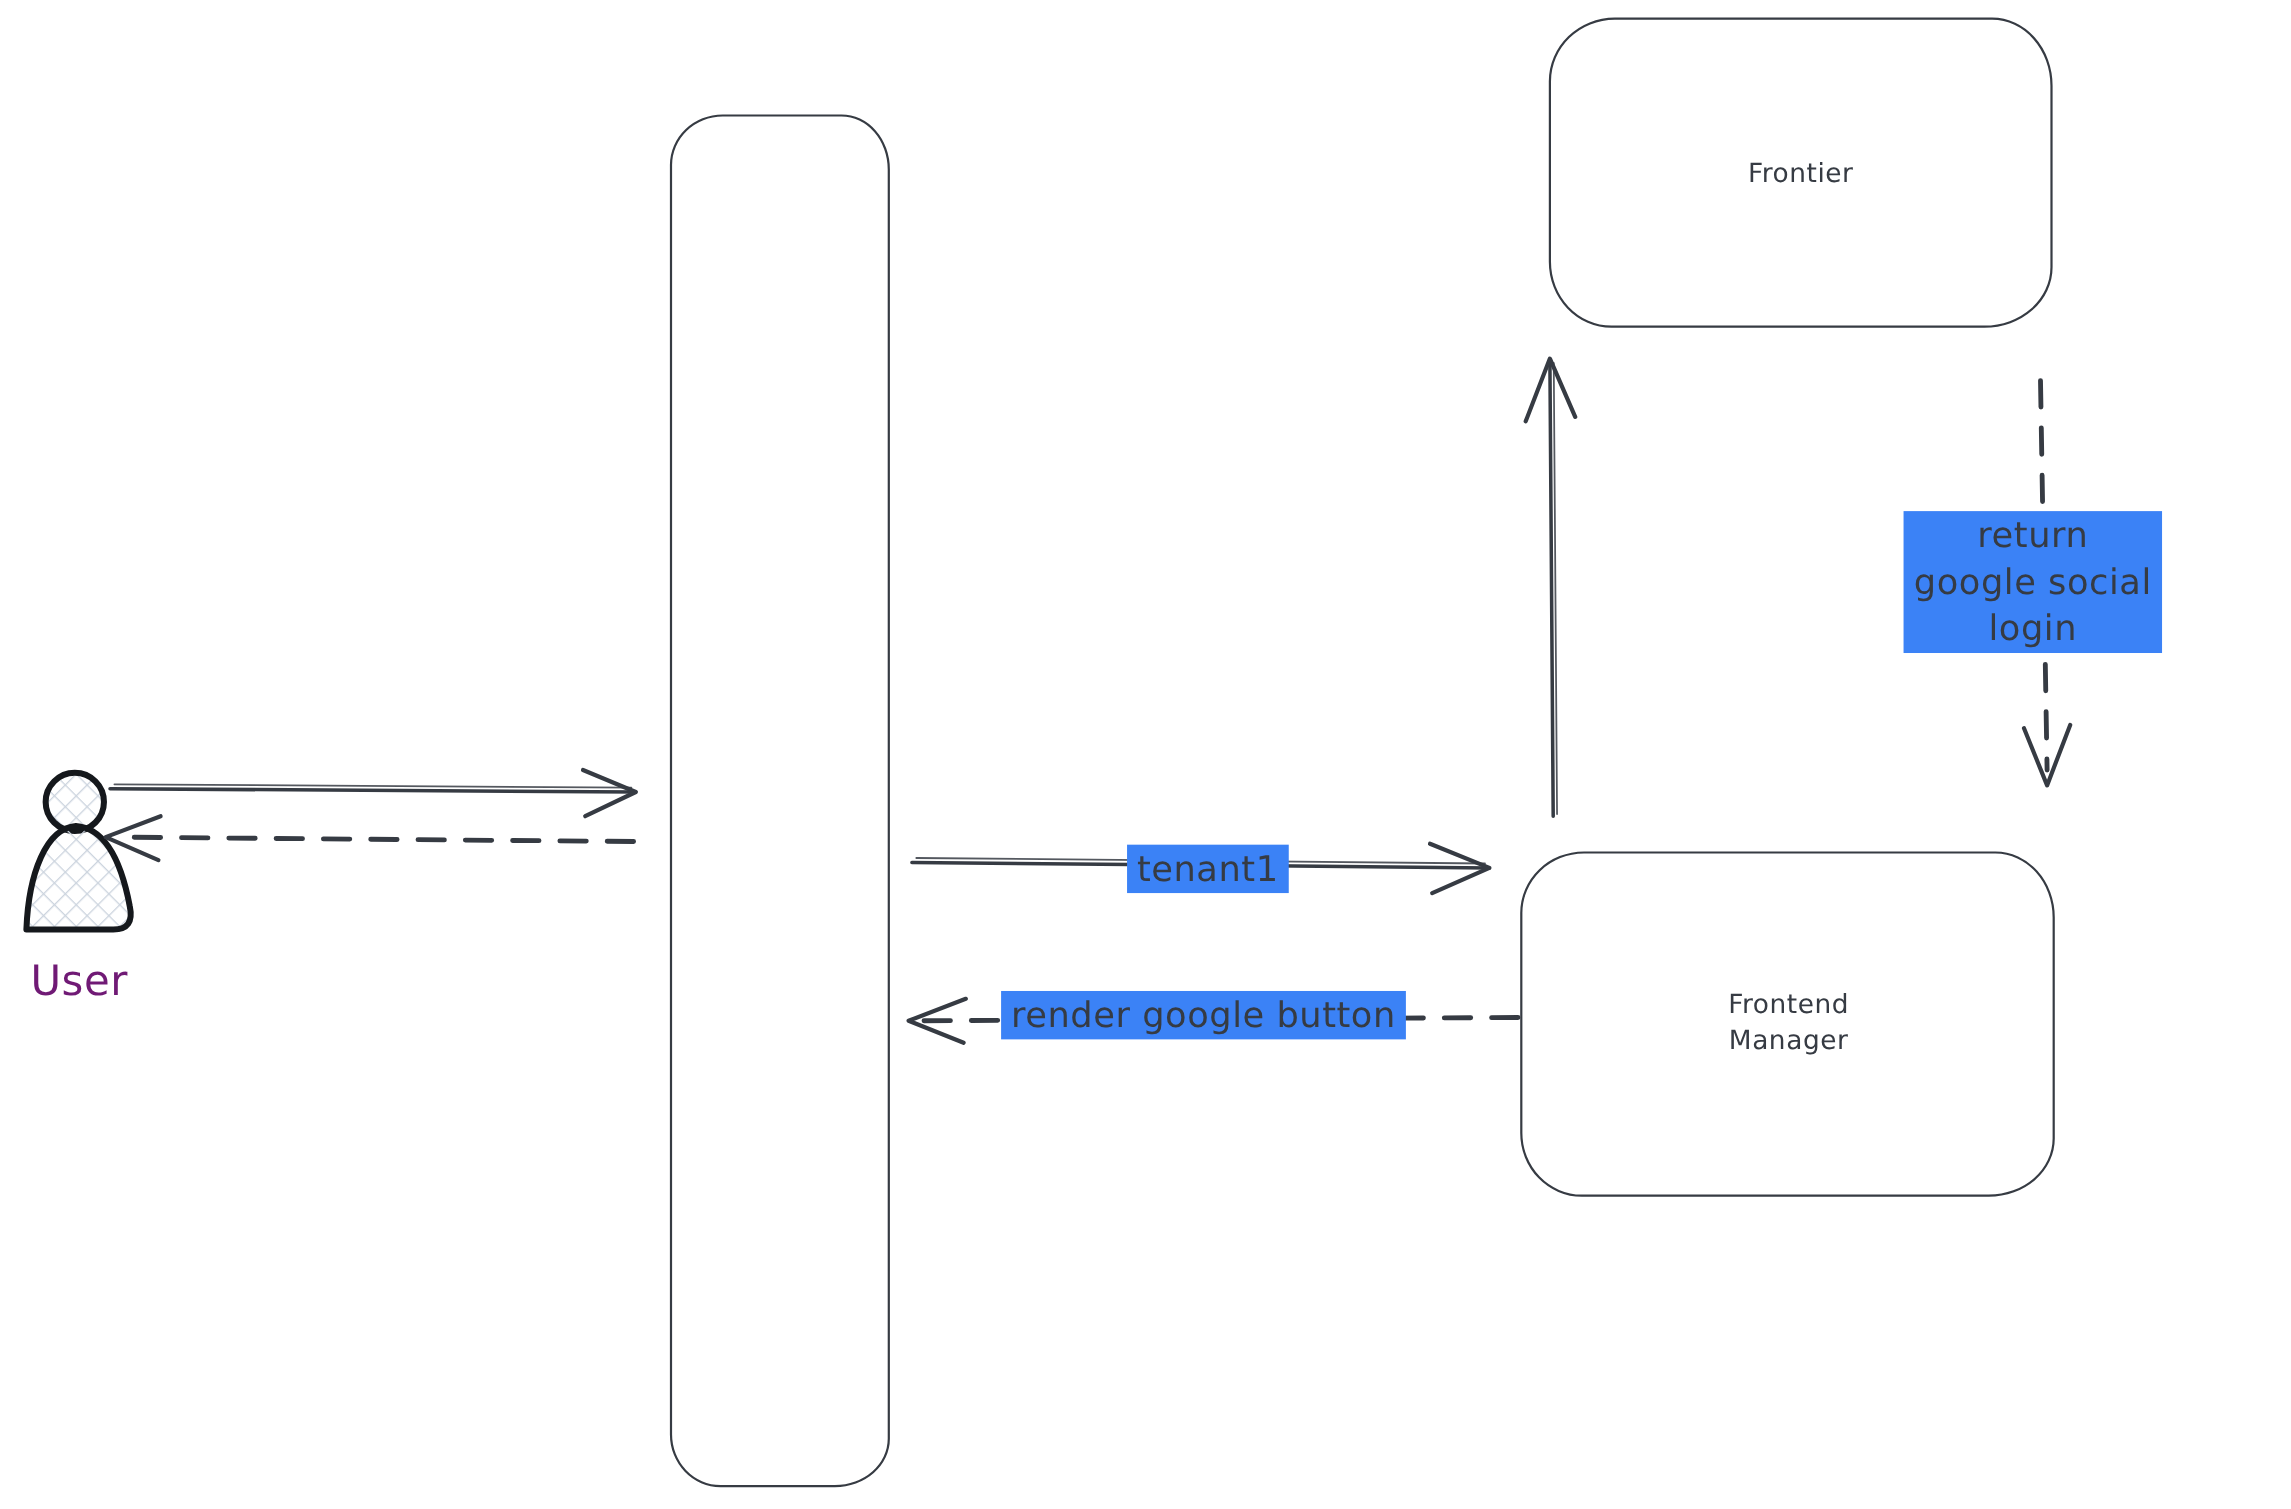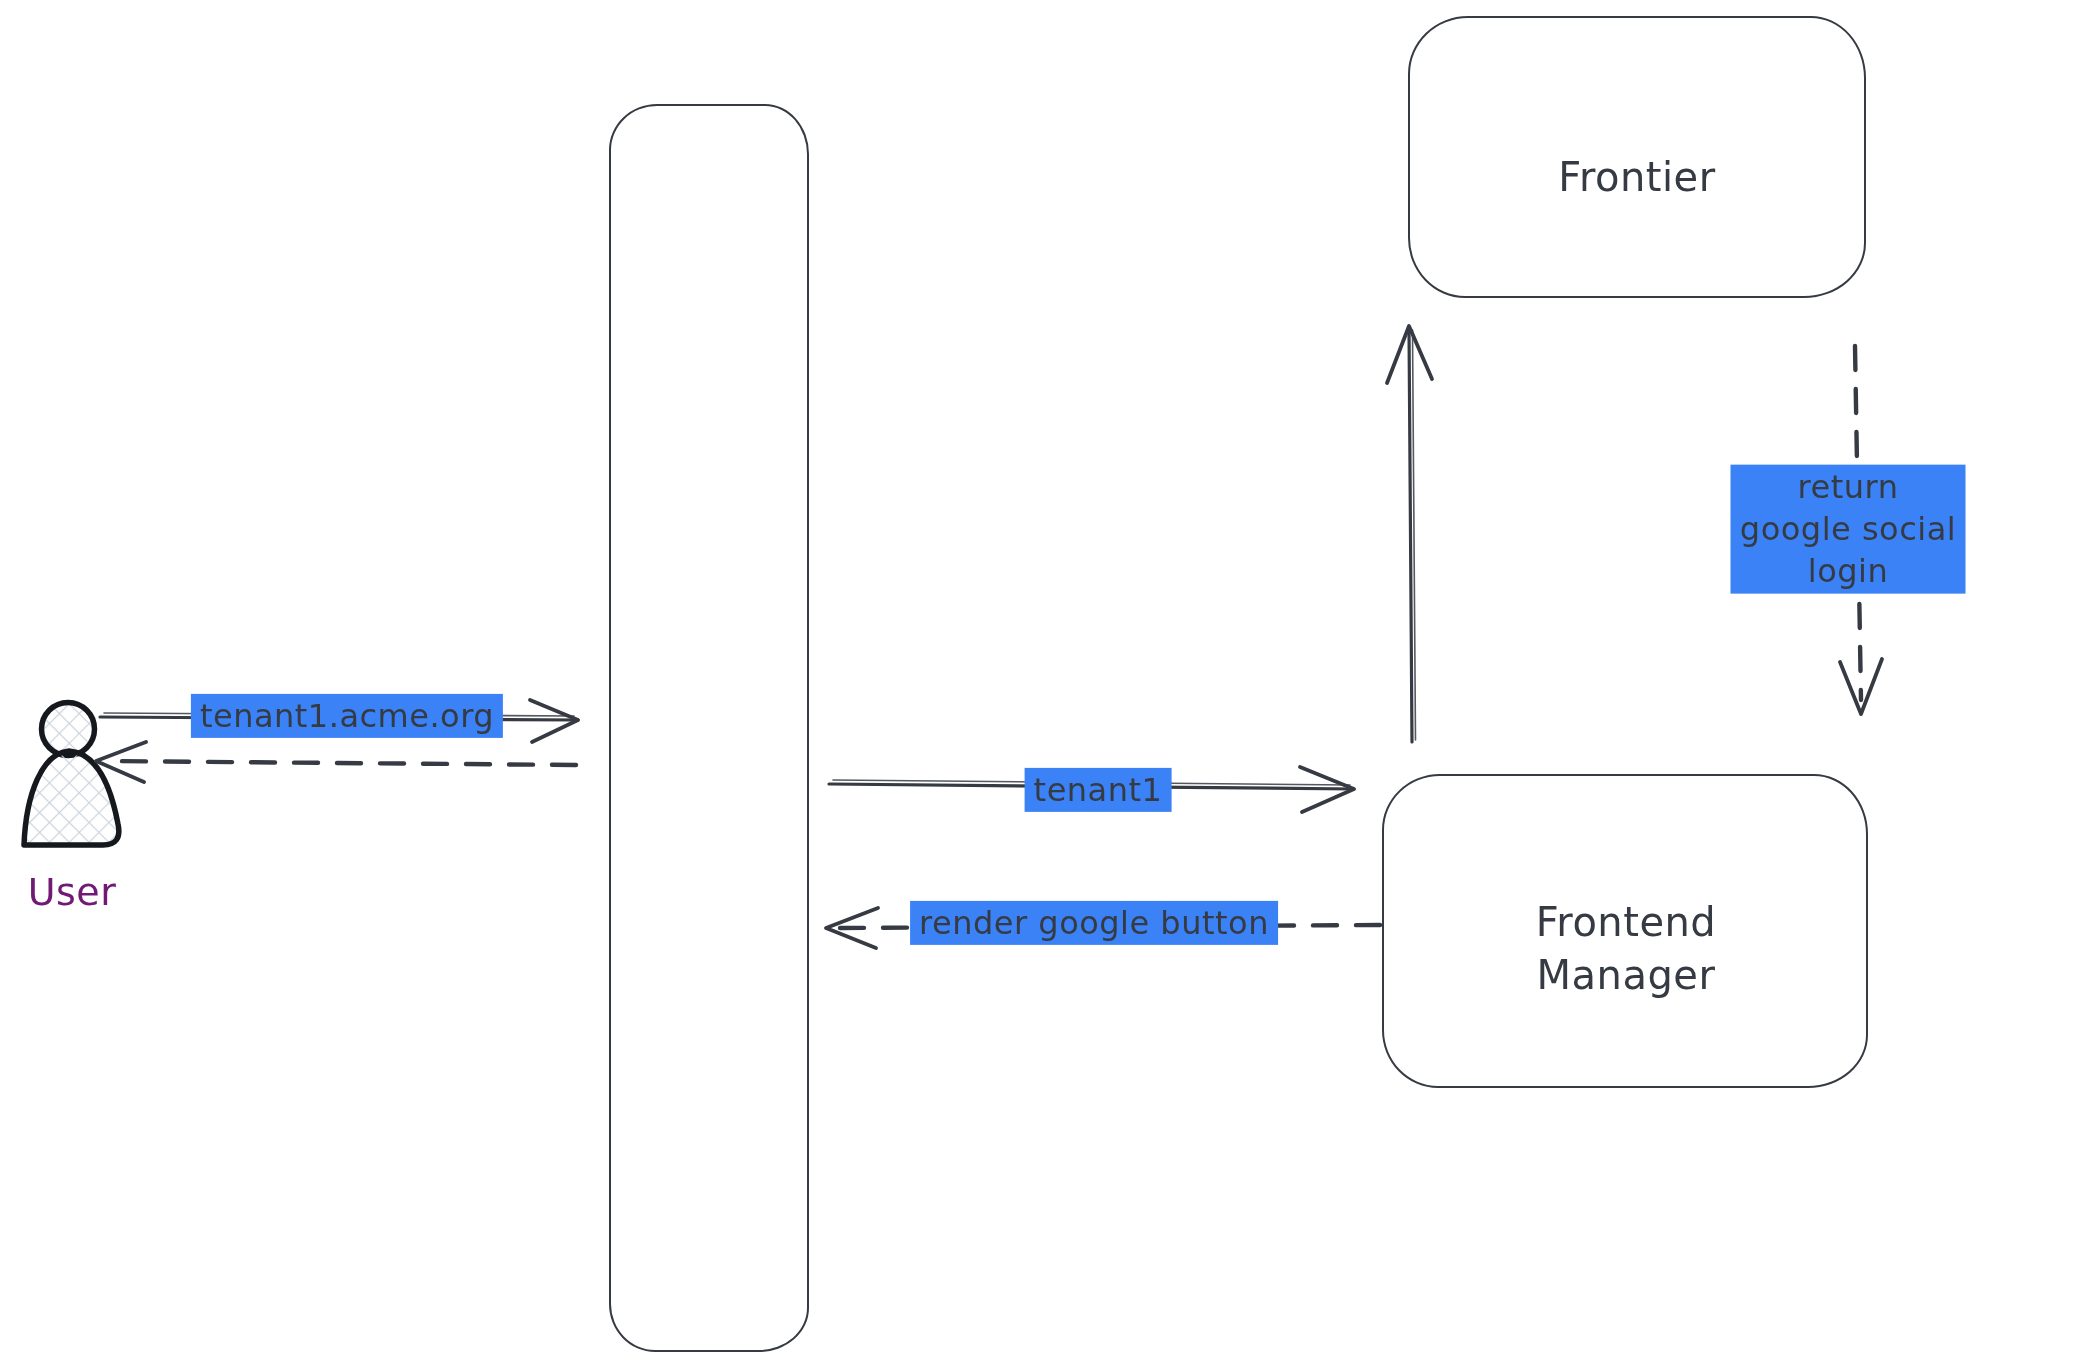--- a/index.html
+++ b/index.html
@@ -28,21 +28,21 @@
                   border-radius: 58px 54px 60px 56px / 56px 60px 53px 58px; }
 
   .label {
     position: absolute;
     transform: translate(-50%, -50%);
     text-align: center;
     white-space: pre-line;
     letter-spacing: 0.5px;
     line-height: 1.32;
   }
-  .node-label  { font-size: 40px; margin-top: 19px; }
+  .node-label  { font-size: 24px; }
   .arrow-label { font-size: 32px; background: #3b82f6; padding: 1px 9px; }
 
   .lbl-user     { left: 72px;   top: 892px;  color: #701a75; font-size: 38px; }
   .lbl-lb       { left: 707px;  top: 726px; }
   .lbl-frontier { left: 1637px; top: 158px; }
   .lbl-fm       { left: 1626px; top: 930px; }
 
   .lbl-a1 { left: 347px;  top: 716px; }
   .lbl-a3 { left: 1098px; top: 790px; }
   .lbl-a4 { left: 1094px; top: 923px; }
@@ -110,19 +110,18 @@
 
   <div class="node-box box-lb"></div>
   <div class="node-box box-frontier"></div>
   <div class="node-box box-fm"></div>
 
   <div class="label lbl-user">User</div>
   <div class="label node-label lbl-frontier">Frontier</div>
   <div class="label node-label lbl-fm">Frontend
 Manager</div>
 
-  <div class="label arrow-label lbl-a1">tenant1.acme.org</div>
   <div class="label arrow-label lbl-a3">tenant1</div>
   <div class="label arrow-label lbl-a4">render google button</div>
   <div class="label arrow-label lbl-a6">return google social
 login</div>
 
 </div>
 
 </body></html>

